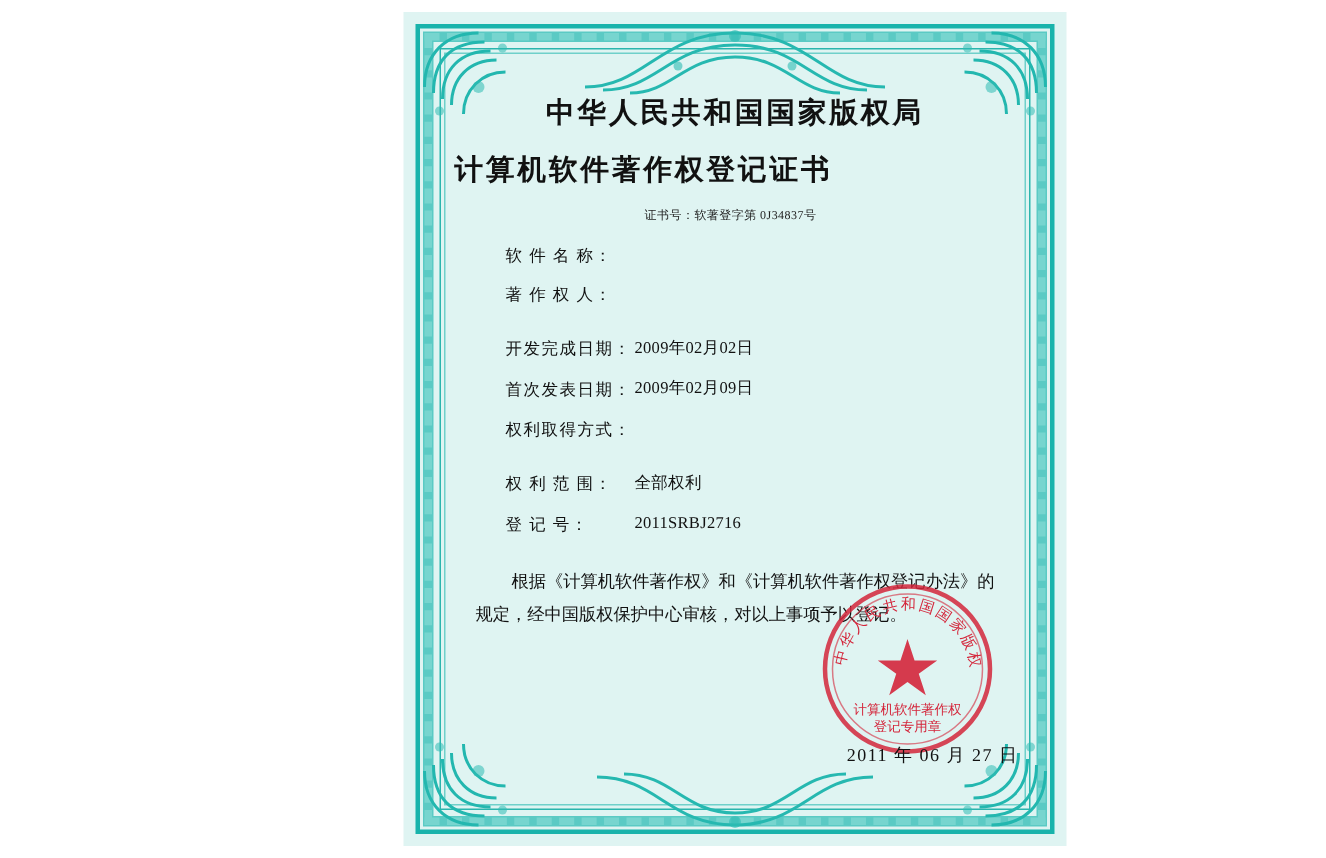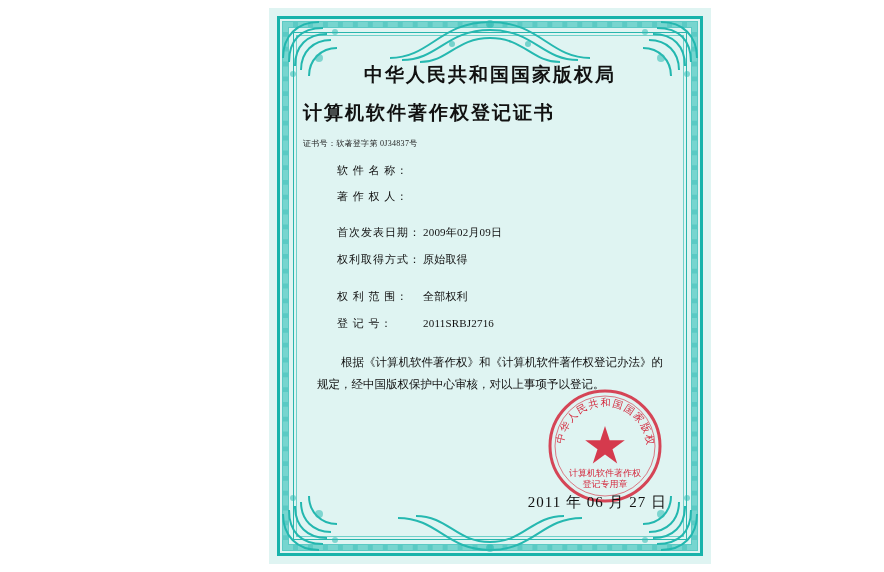--- a/index.html
+++ b/index.html
@@ -81,21 +81,21 @@
   }
   .title2{
     text-align:left;
     font-size:19px;
     letter-spacing:2px;
     color:#111;
     font-weight:bold;
     margin-top:12px;
   }
   .certno{
-    text-align:left;
+    text-align:center;
     font-size:8px;
     color:#222;
     margin-top:12px;
     padding-right:6px;
     letter-spacing:.3px;
   }
   .rows{
     margin-top:14px;
     padding-left:34px;
   }
@@ -124,22 +124,22 @@
     font-size:11.5px;
     line-height:1.9;
     color:#111;
     padding-left:14px;
     padding-right:10px;
     text-align:justify;
   }
   .para .indent{text-indent:24px;display:block;}
   .date{
     position:absolute;
-    right:44px;bottom:52px;
-    font-size:15px;
+    right:32px;bottom:52px;
+    font-size:12px;
     color:#111;
     letter-spacing:1px;
   }
   
   .seal{
     position:absolute;
     right:46px;bottom:58px;
     width:120px;height:120px;
   }
   .seal svg{display:block;}
@@ -261,29 +261,32 @@
         <div class="row">
           <div class="lbl">软 件 名 称：</div>
         </div>
 
         <div class="row">
           <div class="lbl">著 作 权 人：</div>
         </div>
 
         <div class="gap-lg"></div>
 
+        <div class="row">
+          <div class="lbl">开发完成日期：</div>
+          <div class="val">2009年02月02日</div>
+        </div>
 
         <div class="row">
           <div class="lbl">首次发表日期：</div>
           <div class="val">2009年02月09日</div>
         </div>
 
         <div class="row">
           <div class="lbl">权利取得方式：</div>
-          <div class="val">原始取得</div>
         </div>
 
         <div class="gap-lg"></div>
 
         <div class="row">
           <div class="lbl">权 利 范 围：</div>
           <div class="val">全部权利</div>
         </div>
 
         <div class="row">

